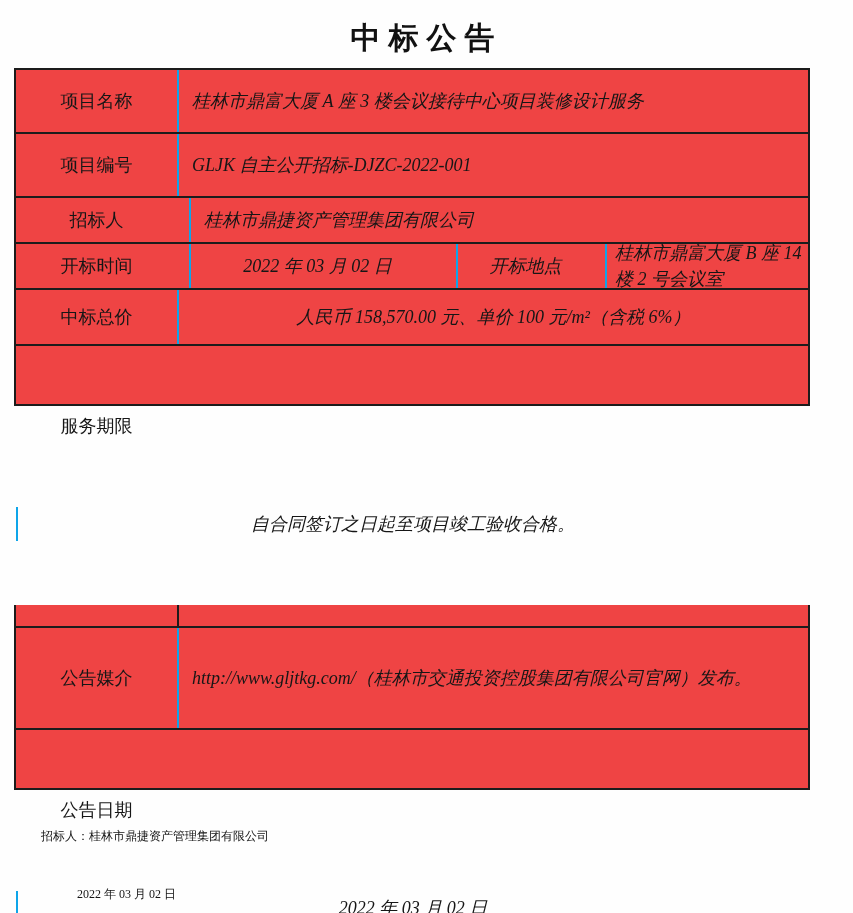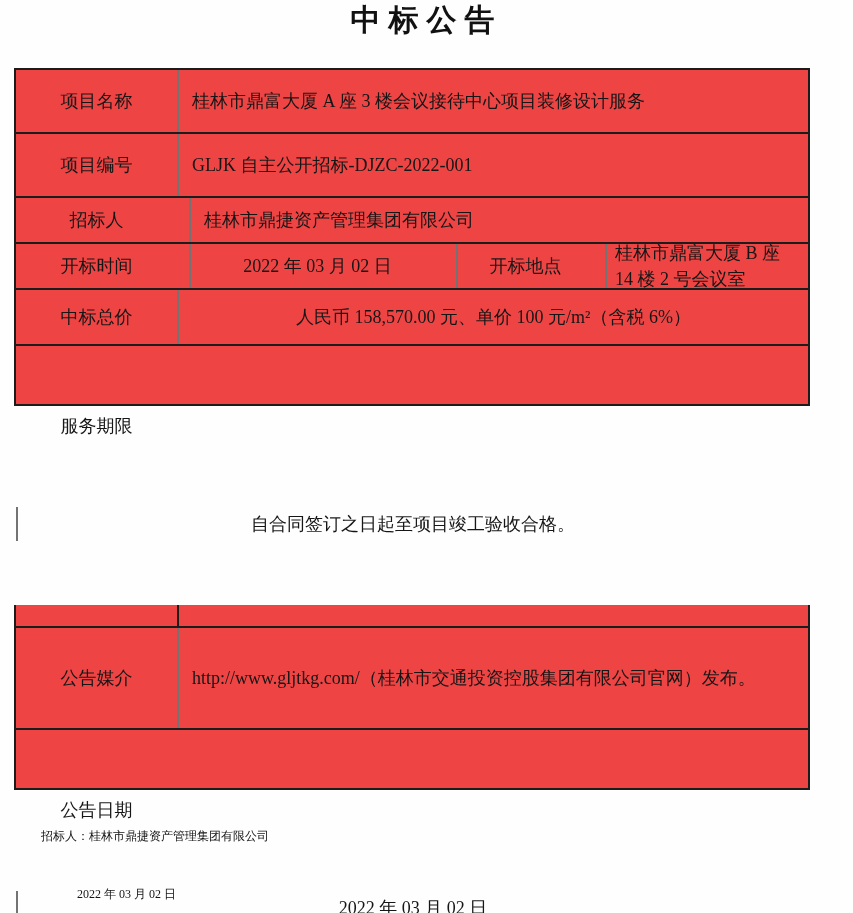--- a/index.html
+++ b/index.html
@@ -11,20 +11,21 @@
     position: relative;
     width: 853px;
     height: 913px;
     background: #fefefe;
     font-family: "Liberation Serif", "DejaVu Serif", serif;
     color: #161616;
     overflow: hidden;
   }
   .doc-title {
     margin: 0;
+    padding-top: 18px;
     text-align: center;
     font-size: 30px;
     font-weight: 700;
     letter-spacing: 8px;
     color: #111;
   }
   
   .tbl {
     position: absolute;
     left: 14px;
@@ -46,21 +47,21 @@
   }
   .t-row:last-child { border-bottom: none; flex-direction: column; }
   .cell {
     box-sizing: border-box;
     display: flex;
     align-items: center;
     font-size: 18px;
     line-height: 1.45;
     padding: 4px 10px;
   }
-  .cell + .cell { border-left: 2px solid #737373; }
+  .cell + .cell { border-left: 2px solid #0ea5e9; font-style: italic; }
   .cell.label {
     width: 161px;
     flex: 0 0 161px;
     justify-content: center;
     text-align: center;
     padding: 4px 6px;
   }
   .cell.value { flex: 1 1 auto; }
   .cell.value.left   { justify-content: flex-start; text-align: left; padding-left: 13px; }
   .cell.value.center { justify-content: center; text-align: center; }

